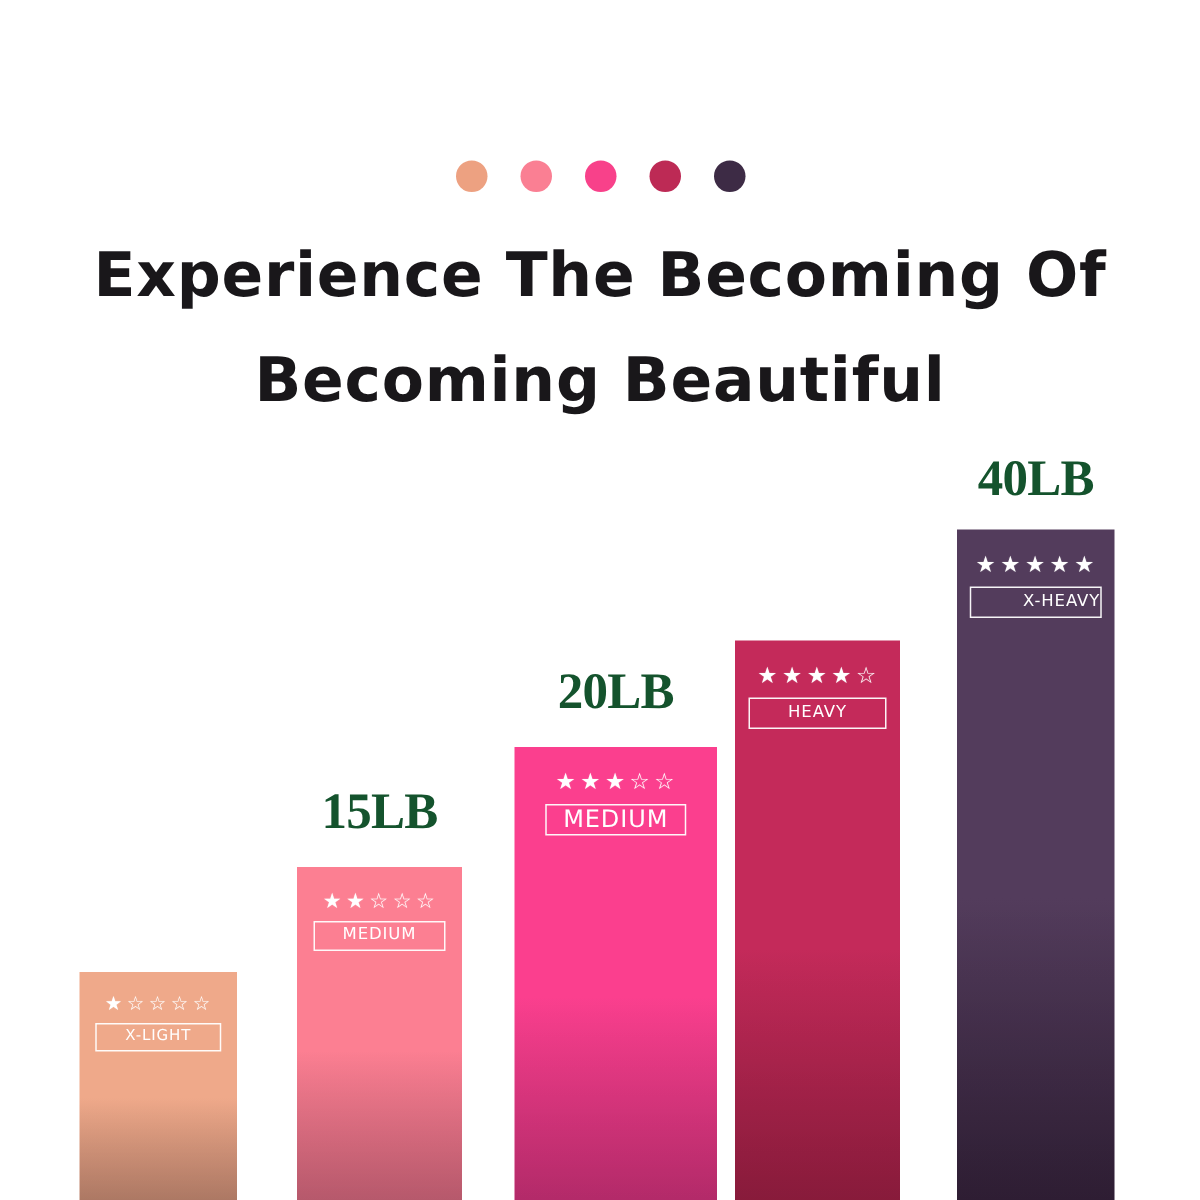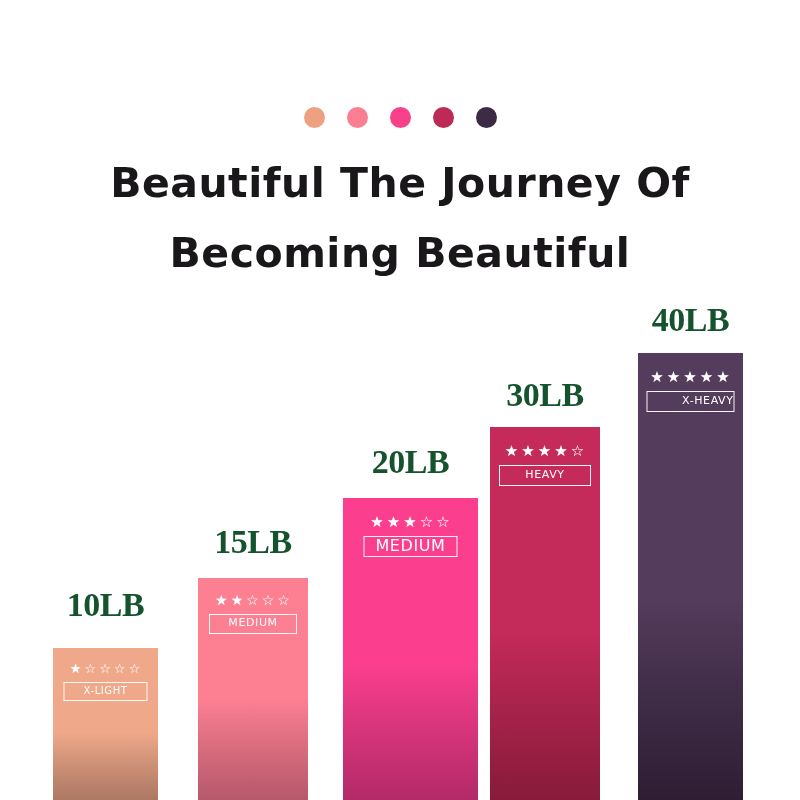--- a/index.html
+++ b/index.html
@@ -80,27 +80,26 @@
 
   <div class="dots" id="dots-row">
       <span class="dot" style="background: rgb(237, 161, 129);"></span>
       <span class="dot" style="background: rgb(250, 127, 147);"></span>
       <span class="dot" style="background: rgb(248, 65, 138);"></span>
       <span class="dot" style="background: rgb(189, 42, 85);"></span>
       <span class="dot" style="background: rgb(61, 43, 69);"></span>
     </div>
 
   <div class="headings">
-    <div class="headline">Beautiful The Journey Of</div>
+    <div class="headline">Experience The Becoming Of</div>
     <div class="headline">Becoming Beautiful</div>
   </div>
 
   <div class="chart" id="chart-root">
       <div class="barwrap" style="left: 53px; width: 105px; height: 214px;">
-        <div class="weight" style="top: 0px;">10LB</div>
         <div class="bar" style="height: 152px; background: linear-gradient(rgb(239, 169, 138) 0%, rgb(239, 169, 138) 55%, rgb(201, 140, 116) 100%);">
           <div class="badgeblock" style="top: 14px;">
             <div class="stars" style="font-size: 13px; gap: 2px;">
               <span class="star">★</span>
               <span class="star">☆</span>
               <span class="star">☆</span>
               <span class="star">☆</span>
               <span class="star">☆</span>
             </div>
             <div class="lvl" style="font-size: 10px; width: 84px; height: 19px; line-height: 15px; margin-top: 7px;">X-LIGHT</div>
@@ -131,21 +130,20 @@
               <span class="star">★</span>
               <span class="star">★</span>
               <span class="star">☆</span>
               <span class="star">☆</span>
             </div>
             <div class="lvl" style="font-size: 16px; width: 94px; height: 21px; line-height: 17px; margin-top: 7px;">MEDIUM</div>
           </div>
         </div>
       </div>
       <div class="barwrap" style="left: 490px; width: 110px; height: 424px;">
-        <div class="weight" style="top: 0px;">30LB</div>
         <div class="bar" style="height: 373px; background: linear-gradient(rgb(196, 42, 90) 0%, rgb(196, 42, 90) 55%, rgb(158, 31, 68) 100%);">
           <div class="badgeblock" style="top: 16px;">
             <div class="stars" style="font-size: 15px; gap: 2px;">
               <span class="star">★</span>
               <span class="star">★</span>
               <span class="star">★</span>
               <span class="star">★</span>
               <span class="star">☆</span>
             </div>
             <div class="lvl" style="font-size: 11px; width: 92px; height: 21px; line-height: 17px; margin-top: 7px;">HEAVY</div>

